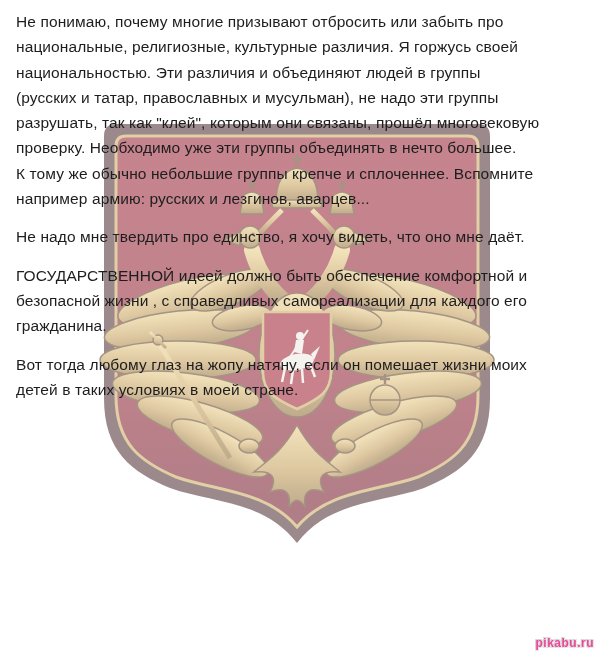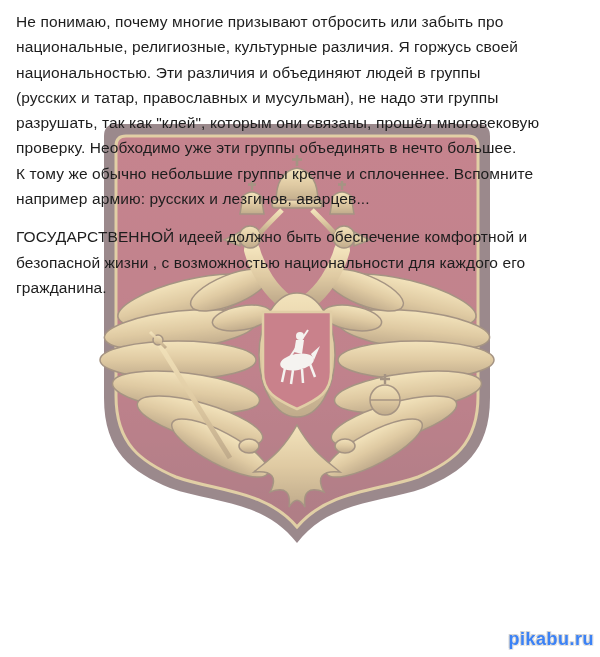--- a/index.html
+++ b/index.html
@@ -29,23 +29,23 @@
     font-size: 15.5px;
     line-height: 25.3px;
     color: #1d1d1d;
     white-space: pre-line;
     letter-spacing: 0.1px;
   }
   .watermark {
     position: absolute;
     right: 6px;
     bottom: 7px;
-    font-size: 18px;
+    font-size: 12px;
     font-weight: bold;
-    color: #3b82f6;
+    color: #ec4899;
     letter-spacing: 0.5px;
     text-shadow:
       1px 1px 0 #e8e8e8,
       -1px -1px 0 #cfcfcf,
       1px -1px 0 #dedede,
       -1px 1px 0 #dedede;
   }
 </style>
 </head>
 <body>
@@ -141,19 +141,22 @@
 
   <div class="text-layer">
     <p>Не понимаю, почему многие призывают отбросить или забыть  про
 национальные, религиозные, культурные различия. Я горжусь своей
 национальностью. Эти различия и объединяют людей в группы
 (русских и татар, православных и мусульман), не надо эти группы
 разрушать, так как "клей", которым они связаны, прошёл многовековую
 проверку. Необходимо уже эти группы объединять в нечто большее.
 К тому же обычно небольшие группы крепче и сплоченнее. Вспомните
 например армию: русских и лезгинов, аварцев...</p>
+    <p>Не надо мне твердить про единство, я хочу видеть, что оно мне даёт.</p>
     <p>ГОСУДАРСТВЕННОЙ идеей должно быть обеспечение комфортной и
-безопасной жизни , с возможностью  национальности для каждого его
+безопасной жизни , с справедливых  самореализации для каждого его
 гражданина.</p>
+    <p>Вот тогда любому глаз на жопу натяну, если он помешает жизни моих
+детей в таких условиях в моей стране.</p>
   </div>
 
   <div class="watermark">pikabu.ru</div>
 </div>
 
 </body></html>

